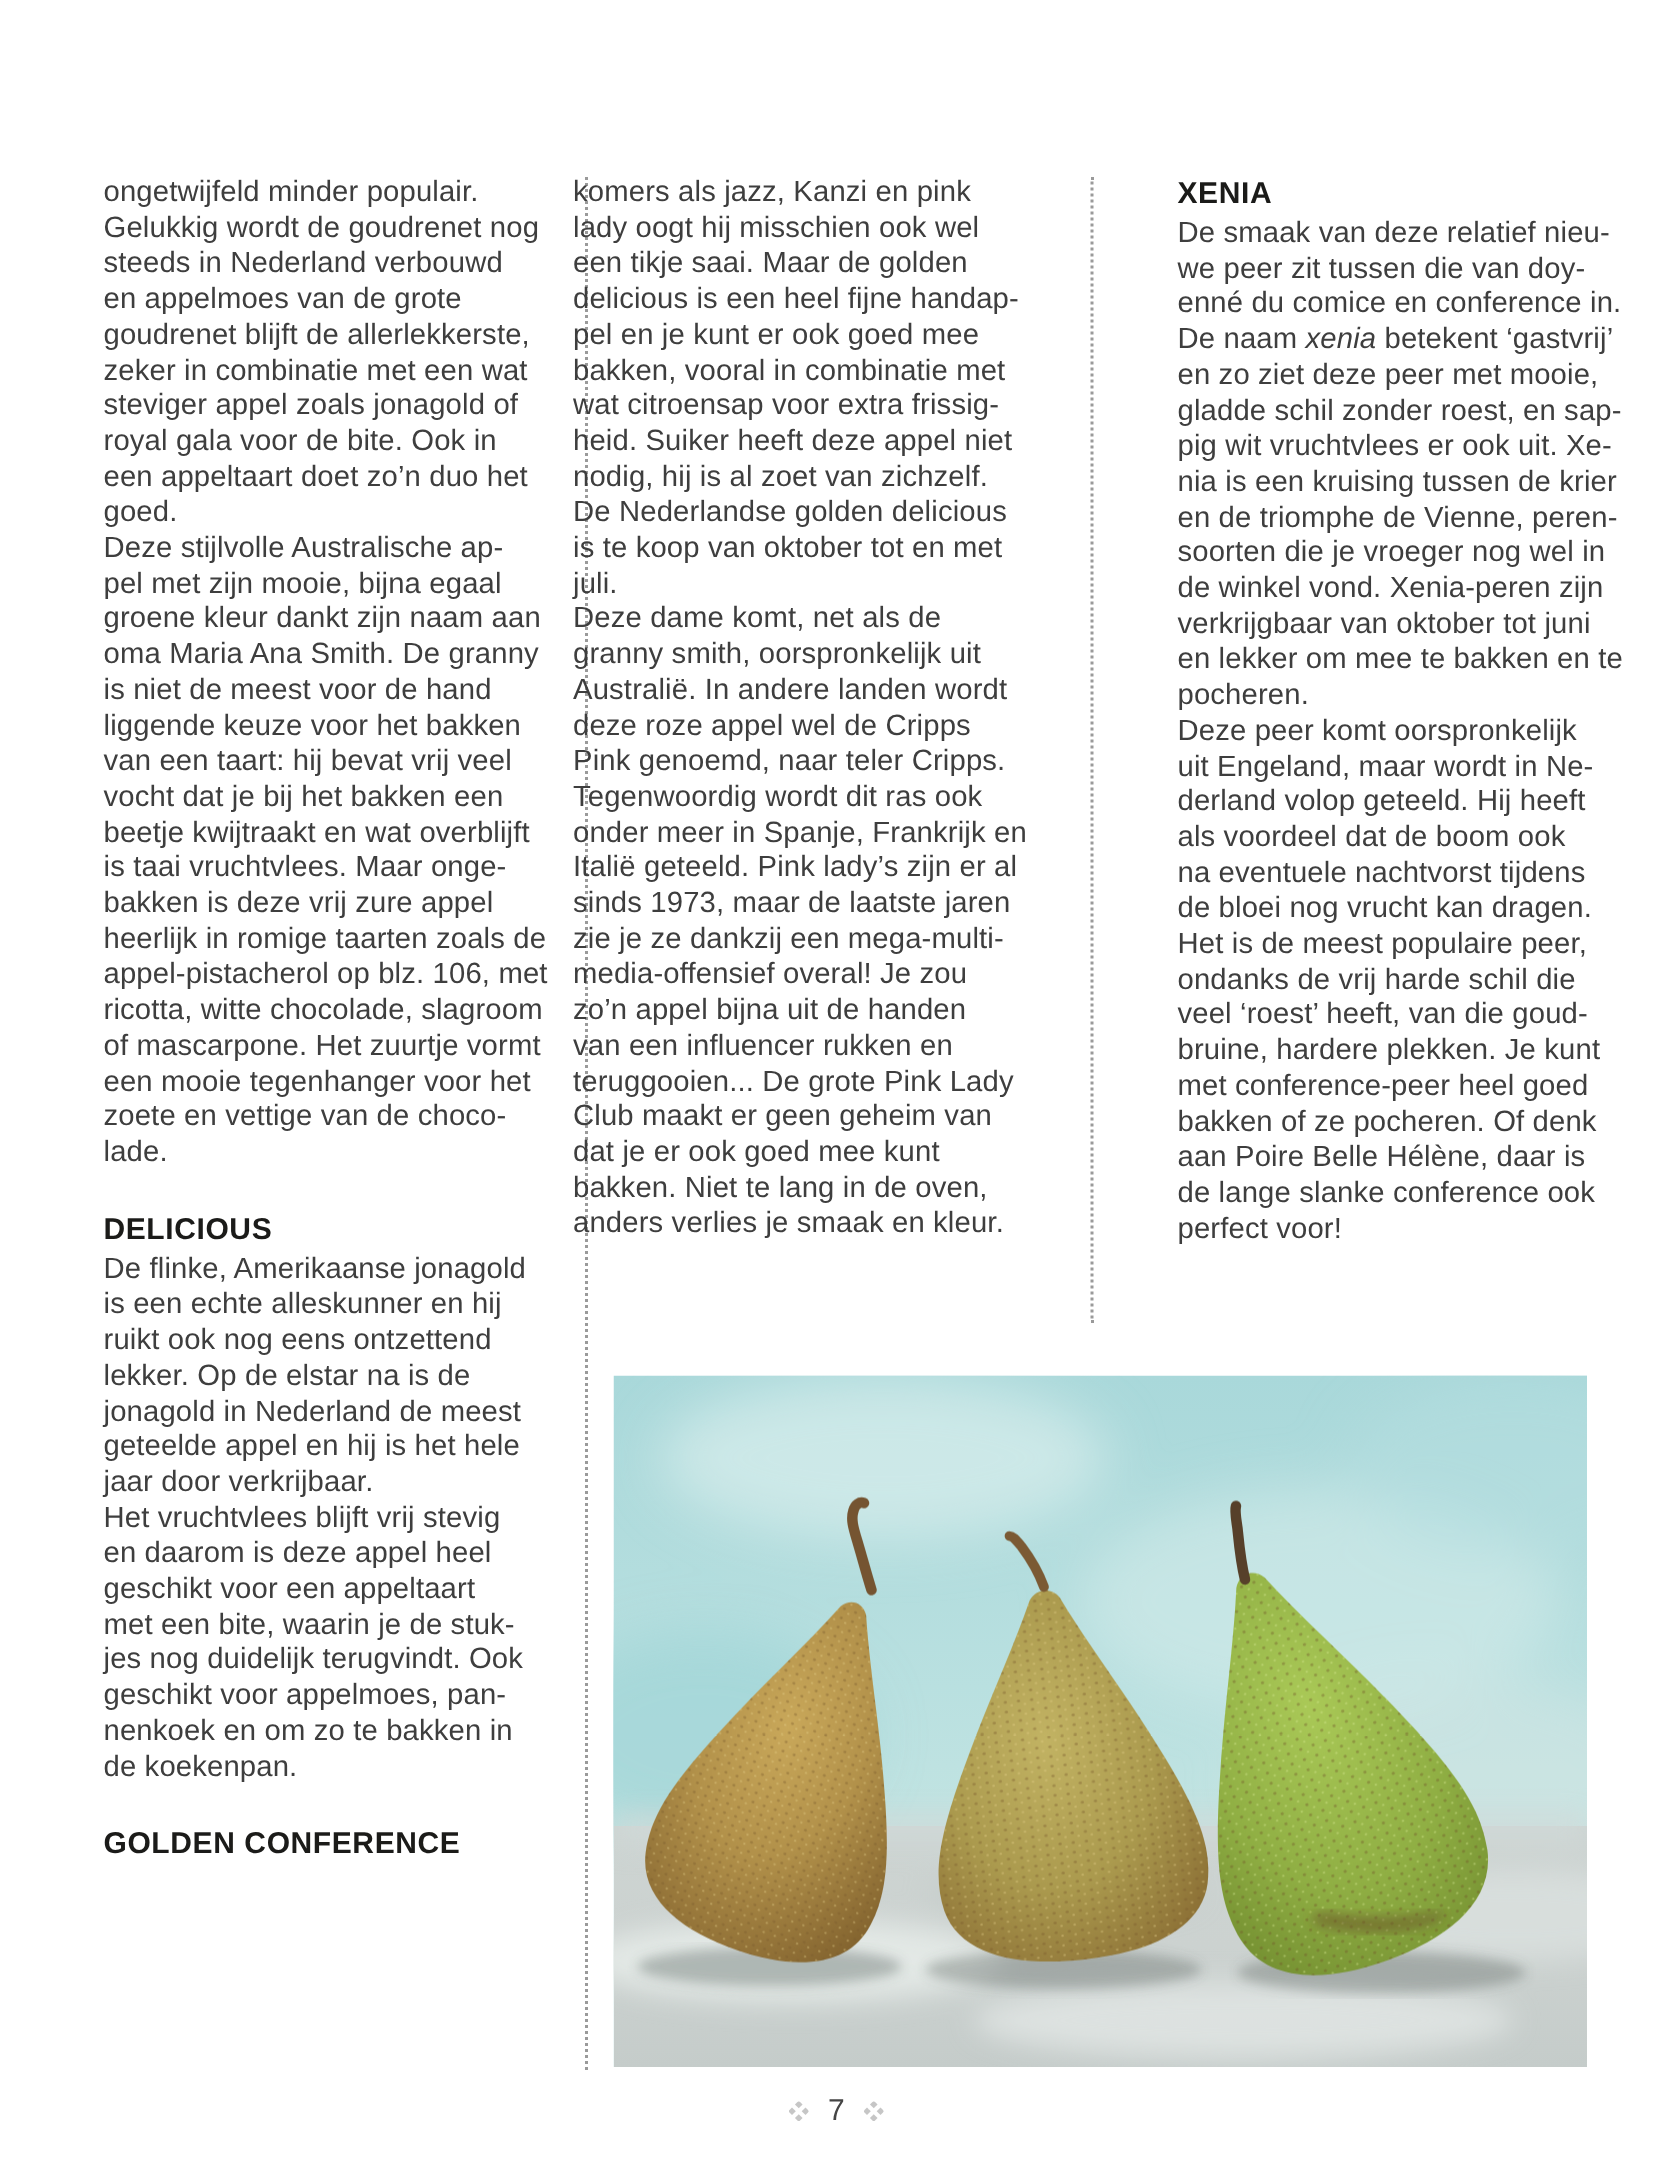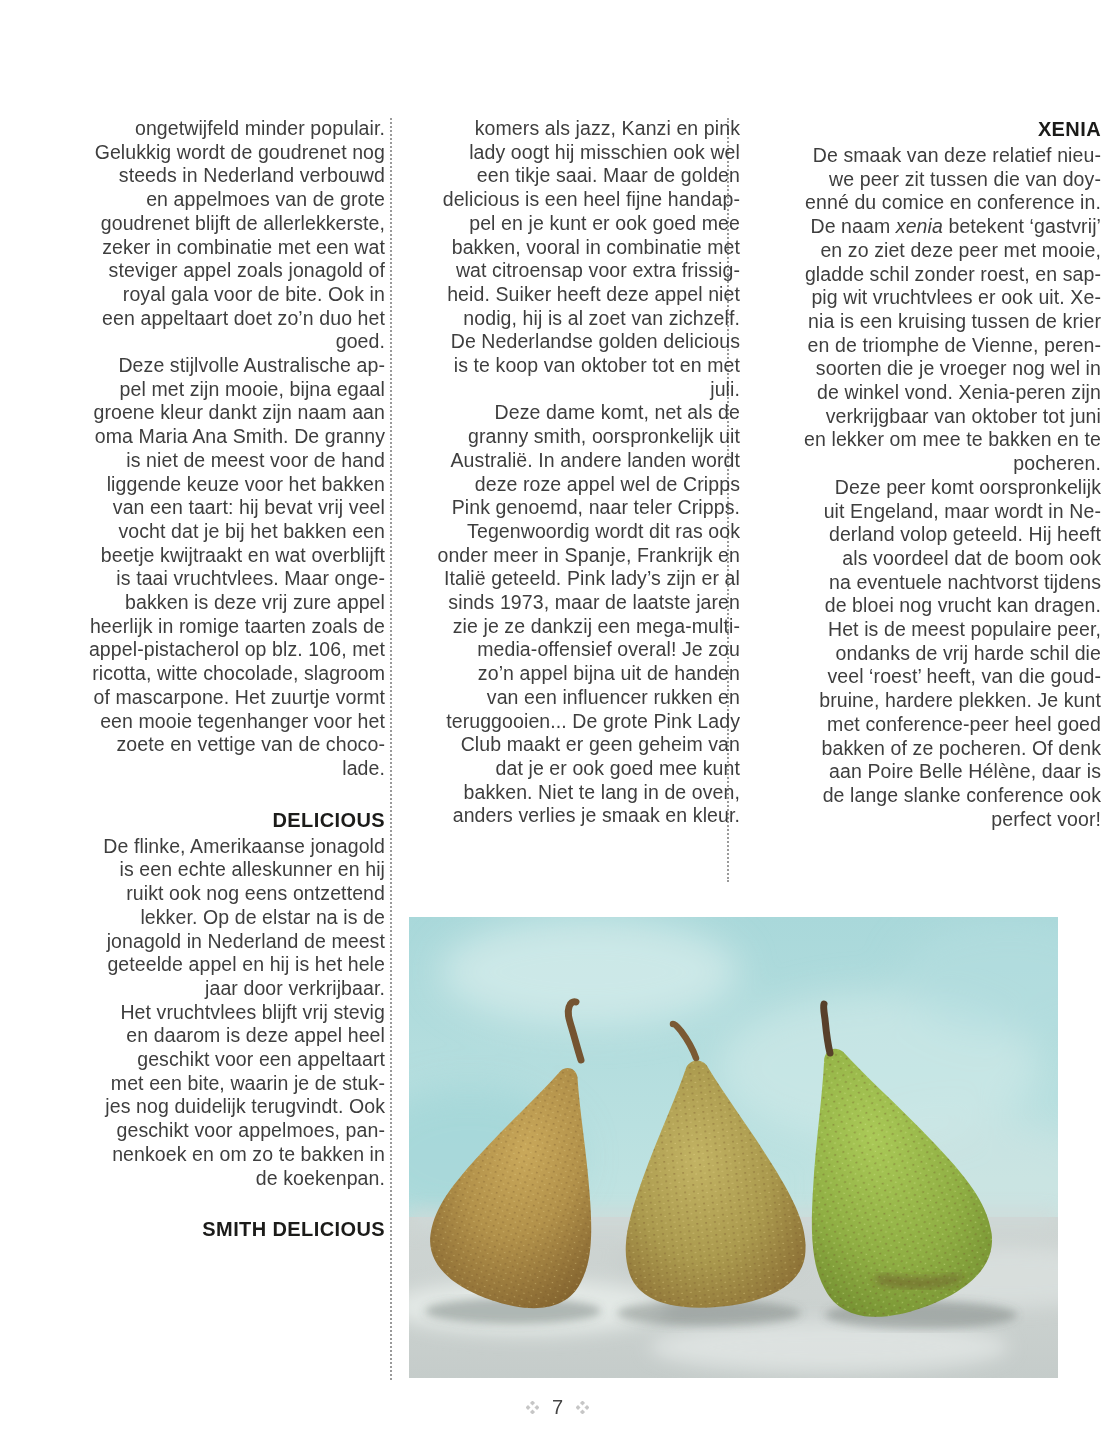--- a/index.html
+++ b/index.html
@@ -2,29 +2,28 @@
 <html><head>
 <meta charset="utf-8">
 <style>
   html,body{margin:0;padding:0;background:#ffffff;}
   .page{
     position:relative;
     width:1115px;height:1440px;
     background:#ffffff;
     font-family:"Liberation Sans","DejaVu Sans",sans-serif;
     overflow:hidden;
-    text-align:right;
   }
   .col{
     position:absolute;top:117px;width:316px;
     font-size:19.5px;line-height:23.7px;color:#3e3e3e;
     letter-spacing:0.1px;
   }
   .col-1{left:69px;}
-  .col-2{left:424px;}
+  .col-2{left:382px;}
   .col-3{left:741px;margin-left:44px;}
   .para{white-space:pre-line;margin:0;}
   .heading{
     font-size:20px;line-height:24px;font-weight:800;color:#1b1b19;
     letter-spacing:0.4px;margin:27px 0 3px 0;
   }
   .col .heading:first-child{margin-top:0;}
   .para em{font-style:italic;}
   .divider{
     position:absolute;top:118px;width:0;
@@ -89,21 +88,21 @@
 geteelde appel en hij is het hele
 jaar door verkrijbaar.
 Het vruchtvlees blijft vrij stevig
 en daarom is deze appel heel
 geschikt voor een appeltaart
 met een bite, waarin je de stuk-
 jes nog duidelijk terugvindt. Ook
 geschikt voor appelmoes, pan-
 nenkoek en om zo te bakken in
 de koekenpan.</p>
-    <h3 class="heading">SMITH DELICIOUS</h3>
+    <h3 class="heading">GOLDEN CONFERENCE</h3>
   </div>
 
   <div class="col col-2">
     <p class="para">komers als jazz, Kanzi en pink
 lady oogt hij misschien ook wel
 een tikje saai. Maar de golden
 delicious is een heel fijne handap-
 pel en je kunt er ook goed mee
 bakken, vooral in combinatie met
 wat citroensap voor extra frissig-

